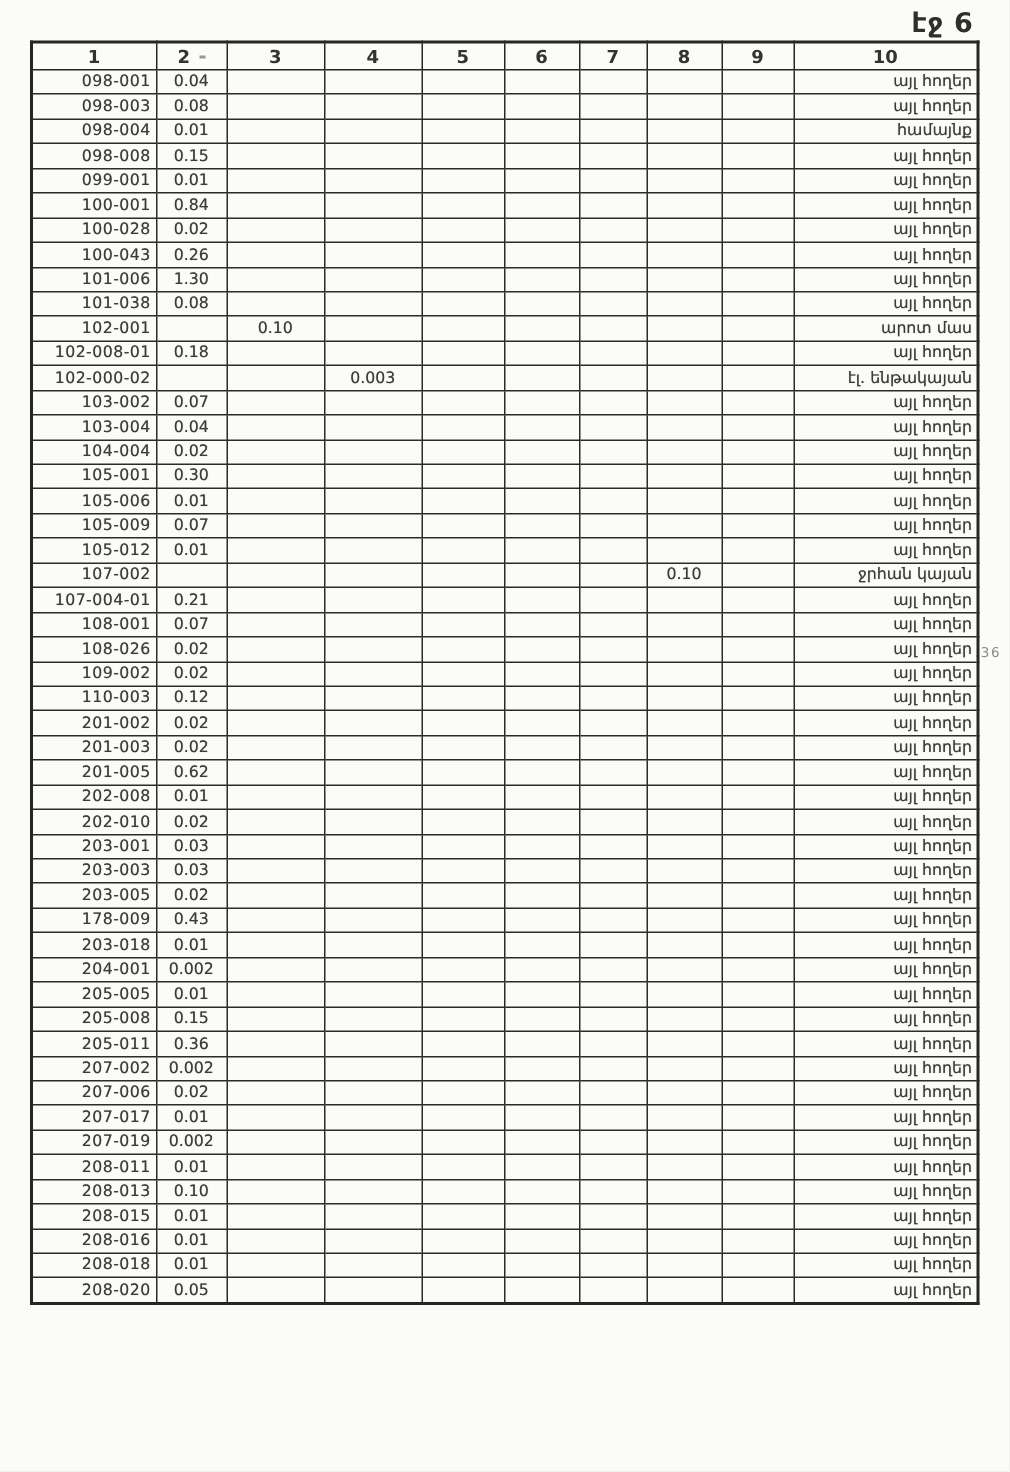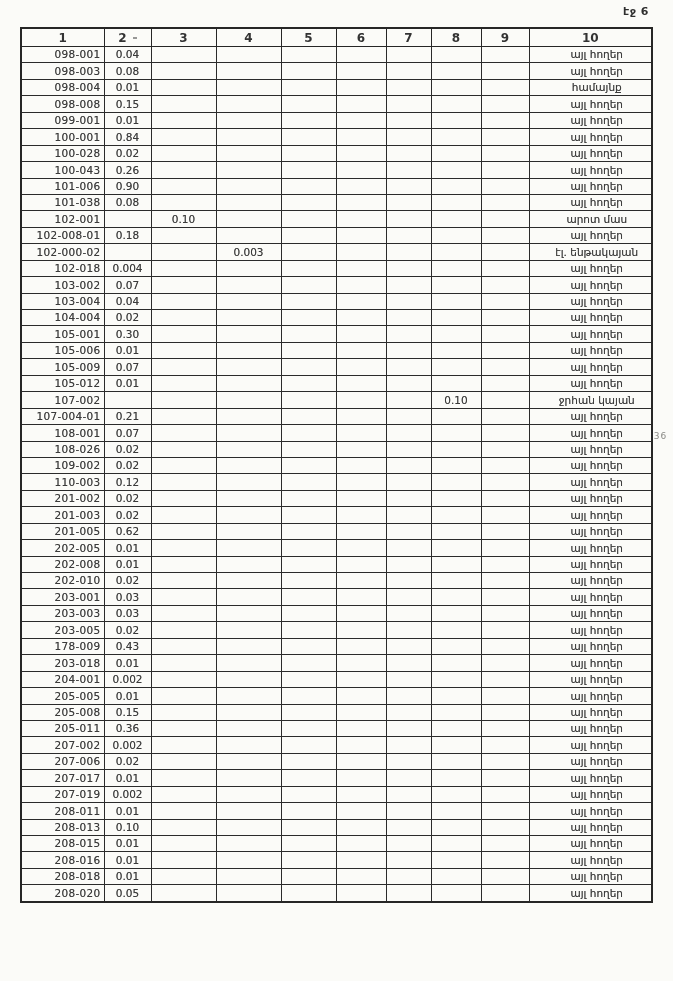--- a/index.html
+++ b/index.html
@@ -13,21 +13,21 @@
     width: 673px;
     height: 981px;
     background: #fbfbf8;
     overflow: hidden;
     color: #3a3a3a;
   }
   .page-number {
     position: absolute;
     top: 5px;
     right: 24px;
-    font-size: 11px;
+    font-size: 18px;
     font-weight: 700;
     color: #2e2e2e;
     letter-spacing: 0.5px;
   }
   .margin-note {
     position: absolute;
     top: 431px;
     left: 650px;
     font-size: 9px;
     color: #8a8a86;
@@ -68,21 +68,21 @@
     font-size: 10.5px;
     padding: 0 3px;
     line-height: 1;
     color: #3b3b3b;
     text-shadow: 0 0 0.5px rgba(40,40,40,0.55);
     overflow: hidden;
     white-space: nowrap;
   }
   .doc-table td.c1 { text-align: right; padding-left: 6px; letter-spacing: 0.3px; }
   .doc-table td.cn { text-align: center; }
-  .doc-table td.c10 { text-align: center; padding-left: 16px; font-size: 10.5px; }
+  .doc-table td.c10 { text-align: right; padding-left: 16px; font-size: 10.5px; }
   
   .doc-table tr:nth-child(odd) td { border-bottom-width: 1.4px; }
   col.w1  { width: 83px; }
   col.w2  { width: 47px; }
   col.w3  { width: 65px; }
   col.w4  { width: 65px; }
   col.w5  { width: 55px; }
   col.w6  { width: 50px; }
   col.w7  { width: 45px; }
   col.w8  { width: 50px; }
@@ -217,21 +217,21 @@
     <td class="cn"></td>
     <td class="cn"></td>
     <td class="cn"></td>
     <td class="cn"></td>
     <td class="cn"></td>
     <td class="cn"></td>
     <td class="c10">այլ հողեր</td>
   </tr>
         <tr>
     <td class="c1">101-006</td>
-    <td class="cn">0.90</td>
+    <td class="cn">1.30</td>
     <td class="cn"></td>
     <td class="cn"></td>
     <td class="cn"></td>
     <td class="cn"></td>
     <td class="cn"></td>
     <td class="cn"></td>
     <td class="cn"></td>
     <td class="c10">այլ հողեր</td>
   </tr>
         <tr>
@@ -276,32 +276,20 @@
     <td class="cn"></td>
     <td class="cn">0.003</td>
     <td class="cn"></td>
     <td class="cn"></td>
     <td class="cn"></td>
     <td class="cn"></td>
     <td class="cn"></td>
     <td class="c10">էլ. ենթակայան</td>
   </tr>
         <tr>
-    <td class="c1">102-018</td>
-    <td class="cn">0.004</td>
-    <td class="cn"></td>
-    <td class="cn"></td>
-    <td class="cn"></td>
-    <td class="cn"></td>
-    <td class="cn"></td>
-    <td class="cn"></td>
-    <td class="cn"></td>
-    <td class="c10">այլ հողեր</td>
-  </tr>
-        <tr>
     <td class="c1">103-002</td>
     <td class="cn">0.07</td>
     <td class="cn"></td>
     <td class="cn"></td>
     <td class="cn"></td>
     <td class="cn"></td>
     <td class="cn"></td>
     <td class="cn"></td>
     <td class="cn"></td>
     <td class="c10">այլ հողեր</td>
@@ -470,32 +458,20 @@
     <td class="cn"></td>
     <td class="cn"></td>
     <td class="cn"></td>
     <td class="cn"></td>
     <td class="cn"></td>
     <td class="c10">այլ հողեր</td>
   </tr>
         <tr>
     <td class="c1">201-005</td>
     <td class="cn">0.62</td>
-    <td class="cn"></td>
-    <td class="cn"></td>
-    <td class="cn"></td>
-    <td class="cn"></td>
-    <td class="cn"></td>
-    <td class="cn"></td>
-    <td class="cn"></td>
-    <td class="c10">այլ հողեր</td>
-  </tr>
-        <tr>
-    <td class="c1">202-005</td>
-    <td class="cn">0.01</td>
     <td class="cn"></td>
     <td class="cn"></td>
     <td class="cn"></td>
     <td class="cn"></td>
     <td class="cn"></td>
     <td class="cn"></td>
     <td class="cn"></td>
     <td class="c10">այլ հողեր</td>
   </tr>
         <tr>

